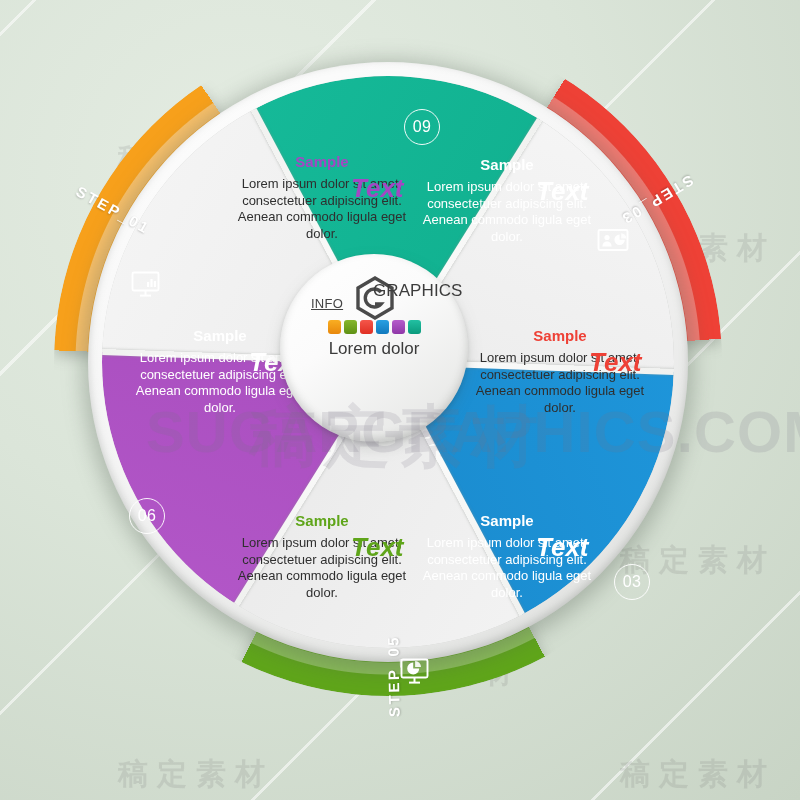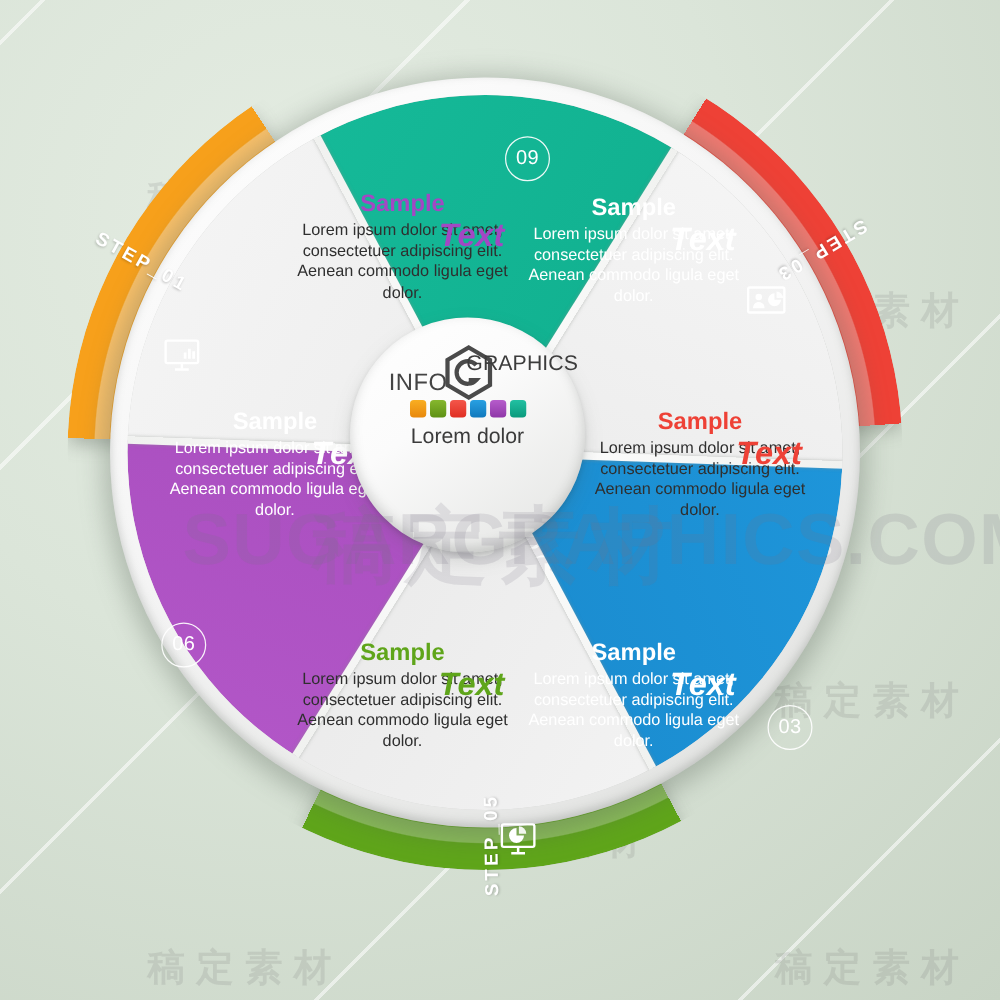--- a/index.html
+++ b/index.html
@@ -76,21 +76,21 @@
     background:linear-gradient(180deg,#ffffff,#f0f1ef);
     box-shadow:0 0 3px rgba(140,145,140,.55);
   }
 
   
   .slice-body{
     position:absolute;width:178px;text-align:center;line-height:1.28;
   }
   .sample-wrap{position:relative;height:0;}
   .sample{
-    font-size:19px;font-weight:700;display:block;margin-bottom:2px;
+    font-size:15px;font-weight:700;display:block;margin-bottom:2px;
   }
   .txt-word{
     font-size:26px;font-weight:700;position:absolute;
     left:118px;top:20px;font-style:italic;
   }
   .body-lines{font-size:13px;margin-top:1px;}
   .dark .sample,.dark .body-lines{color:#2f2f2f;}
   .light .body-lines{color:#ffffff;}
   .light .sample,.light .txt-word{color:#ffffff;}
 
@@ -125,22 +125,23 @@
   .hub{
     position:absolute;left:192px;top:192px;width:188px;height:188px;border-radius:50%;
     background:linear-gradient(145deg,#ffffff 0%,#fbfbfb 40%,#e2e3e1 100%);
     box-shadow:inset 0 -4px 9px rgba(120,125,120,.32), 0 2px 4px rgba(0,0,0,.10);
     display:flex;flex-direction:column;align-items:center;
     padding-top:22px;box-sizing:border-box;
   }
   .logo{position:relative;width:150px;height:40px;}
   .hexg{position:absolute;left:54px;top:0;width:44px;height:44px;}
   .logo .info{
-    position:absolute;left:12px;top:20px;font-size:19px;color:#444;
+    position:absolute;left:12px;top:20px;font-size:13px;color:#444;
     letter-spacing:.02em;
+    text-decoration:underline;
   }
   .logo .graphics{
     position:absolute;left:74px;top:5px;font-size:17px;color:#3c3c3c;
     letter-spacing:.005em;
   }
   .swatches{display:flex;gap:3px;margin-top:4px;}
   .swatches i{width:13px;height:14px;border-radius:3px;display:block;}
   .hub-title{font-size:17px;color:#3b3b3b;margin-top:5px;}
   .hub-text{
     width:172px;text-align:center;font-size:9.6px;color:#4a4a4a;line-height:1.42;

